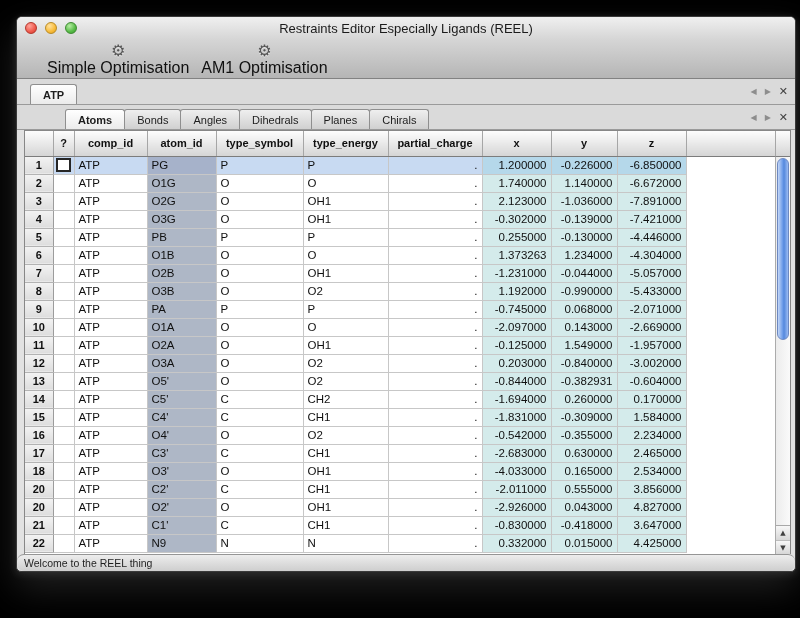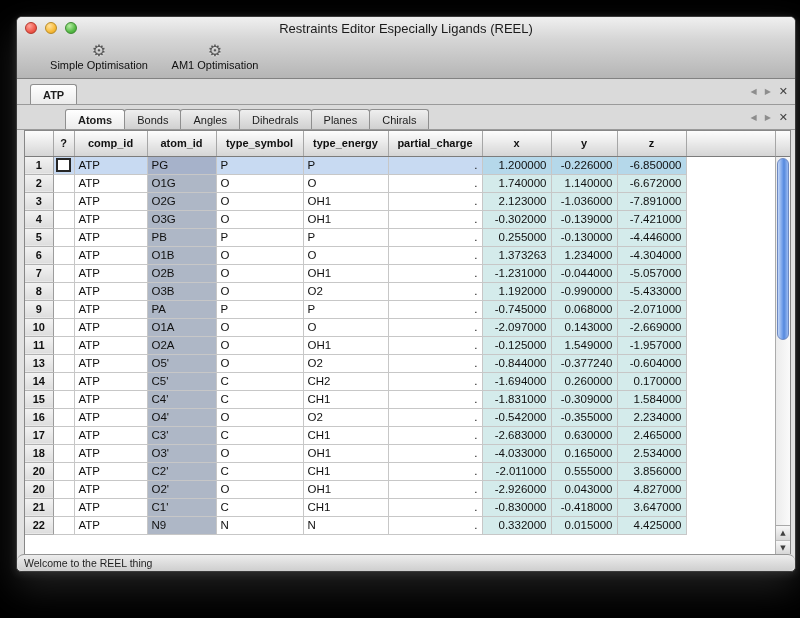--- a/index.html
+++ b/index.html
@@ -21,21 +21,21 @@
   .light.yellow{ background:radial-gradient(circle at 35% 30%, #ffe2a0, #f8bb39 60%, #d99c23); border:1px solid #b98b25; }
   .light.green { background:radial-gradient(circle at 35% 30%, #b7eda4, #57bb47 60%, #3c9a30); border:1px solid #3d8a31; }
   .title{ flex:1; text-align:center; font-size:13px; color:#1b1b1b; }
 
   
   .toolbar{ flex:0 0 40px; background:linear-gradient(#d6d6d6,#b5b5b5);
             border-bottom:1px solid #828282; display:flex; align-items:flex-start;
             padding:3px 0 0 30px; gap:12px; }
   .toolbtn{ display:flex; flex-direction:column; align-items:center; min-width:104px; }
   .gear{ font-size:16px; line-height:17px; color:#575757; text-shadow:0 1px 0 rgba(255,255,255,.55); }
-  .toollabel{ font-size:11px; color:#101010; }
+  .toollabel{ font-size:16px; color:#101010; }
 
   
   .tabrow{ position:relative; background:#dadada; border-bottom:1px solid #9a9a9a;
            display:flex; align-items:flex-end; padding-left:13px; }
   .tabrow.doc{ flex:0 0 26px; }
   .tabrow.sections{ flex:0 0 25px;padding-left:48px; }
   .tab{ height:20px; padding:0 12px; display:flex; align-items:center; font-size:11px;
         color:#1d1d1d; background:linear-gradient(#efefef,#d0d0d0);
         border:1px solid #8f8f8f; border-bottom:none; border-radius:3px 3px 0 0;
         margin-right:-1px; position:relative; }
@@ -311,29 +311,42 @@
               <td class="c-atom">O2A</td>
               <td>O</td>
               <td>OH1</td>
               <td class="c-charge">.</td>
               <td class="c-xyz">-0.125000</td>
               <td class="c-xyz">1.549000</td>
               <td class="c-xyz">-1.957000</td>
               <td class="fillcell"></td>
             </tr>
             <tr>
+              <td class="rownum">12</td>
+              <td class="qcell"></td>
+              <td>ATP</td>
+              <td class="c-atom">O3A</td>
+              <td>O</td>
+              <td>O2</td>
+              <td class="c-charge">.</td>
+              <td class="c-xyz">0.203000</td>
+              <td class="c-xyz">-0.840000</td>
+              <td class="c-xyz">-3.002000</td>
+              <td class="fillcell"></td>
+            </tr>
+            <tr>
               <td class="rownum">13</td>
               <td class="qcell"></td>
               <td>ATP</td>
               <td class="c-atom">O5'</td>
               <td>O</td>
               <td>O2</td>
               <td class="c-charge">.</td>
               <td class="c-xyz">-0.844000</td>
-              <td class="c-xyz">-0.377240</td>
+              <td class="c-xyz">-0.382931</td>
               <td class="c-xyz">-0.604000</td>
               <td class="fillcell"></td>
             </tr>
             <tr>
               <td class="rownum">14</td>
               <td class="qcell"></td>
               <td>ATP</td>
               <td class="c-atom">C5'</td>
               <td>C</td>
               <td>CH2</td>

